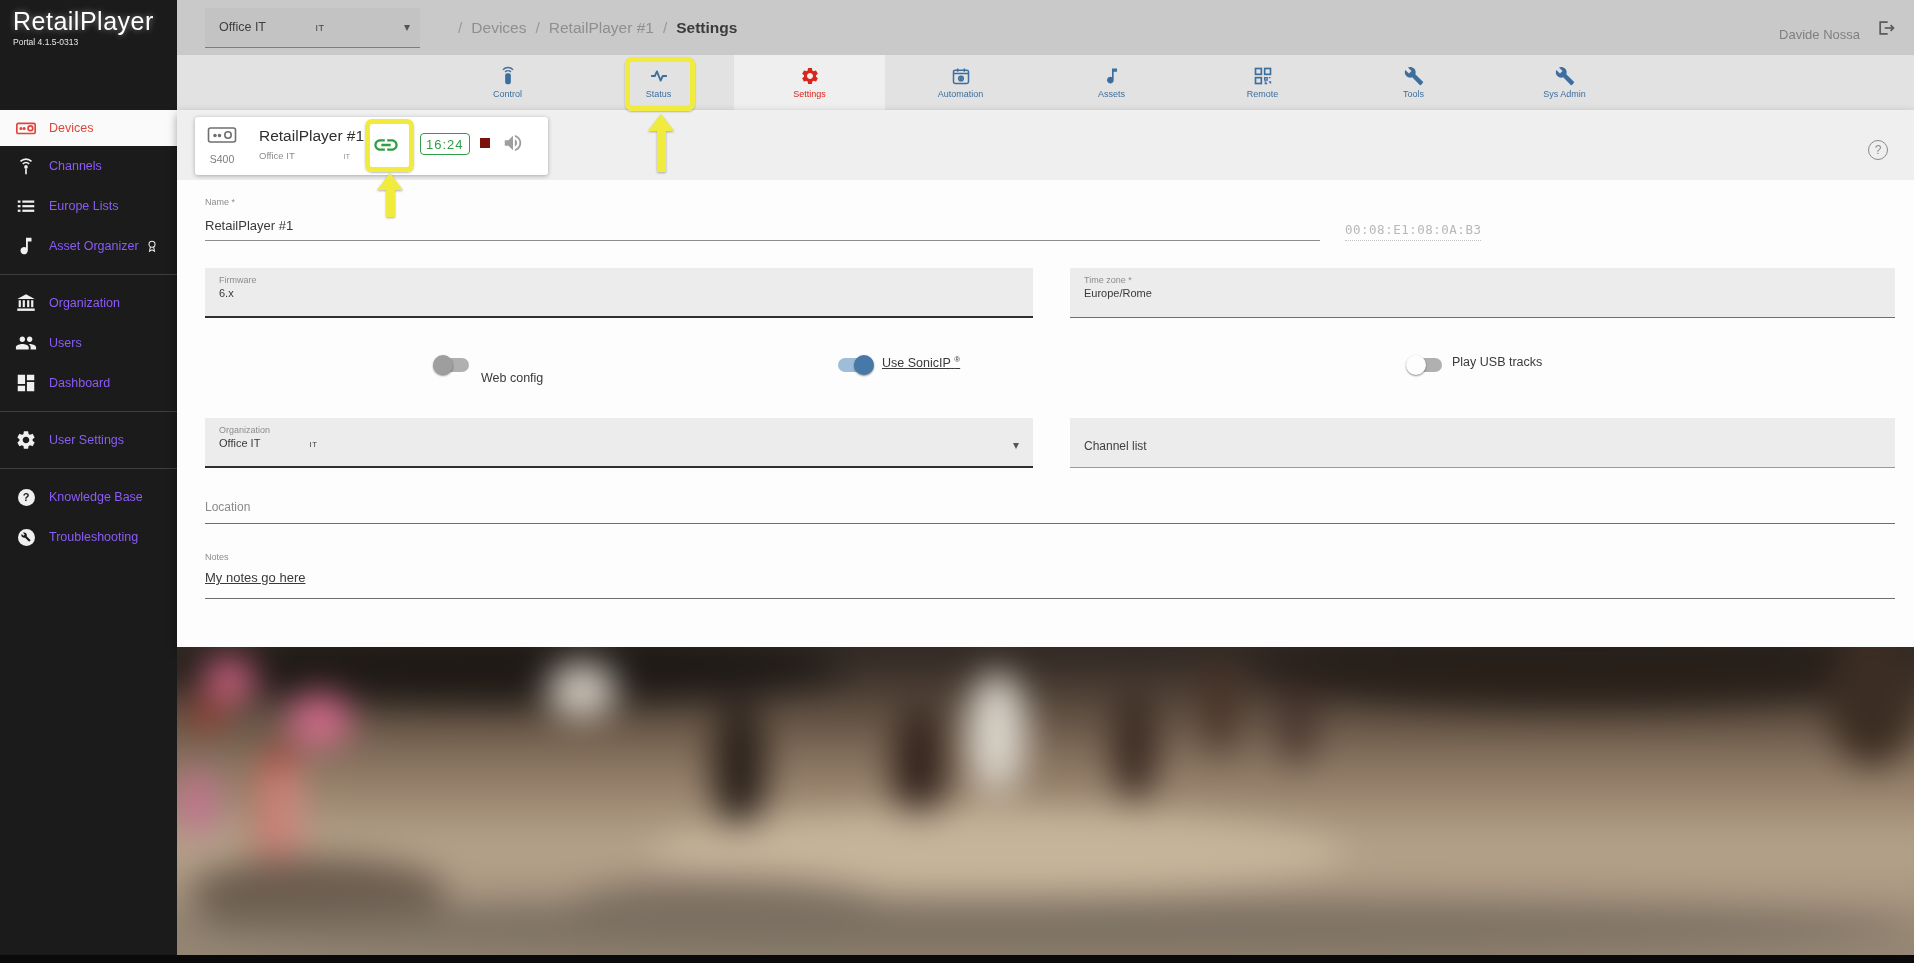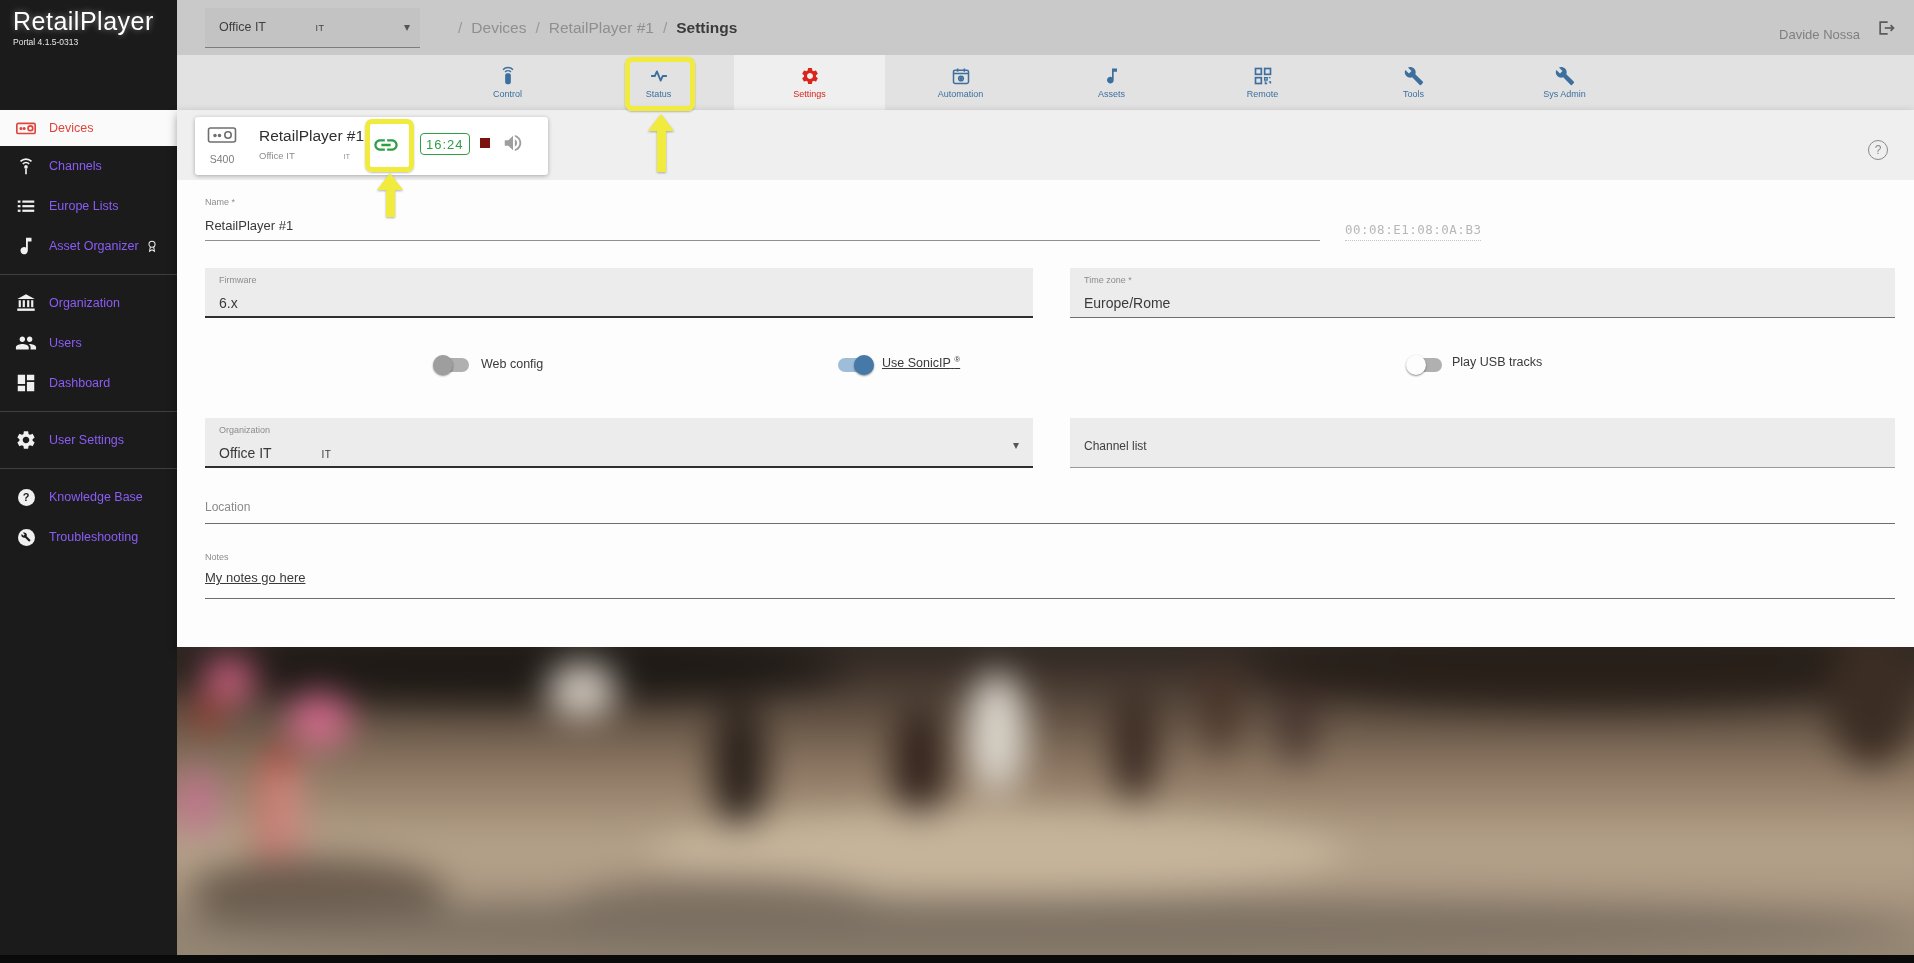--- a/index.html
+++ b/index.html
@@ -57,21 +57,21 @@
   .dc-speaker{position:absolute;left:307px;top:15px;width:22px;height:22px;color:#9e9e9e;}
   .help-ic{position:absolute;right:26px;top:30px;width:20px;height:20px;border:1.5px solid #8a8a8a;border-radius:50%;color:#8a8a8a;font-size:12px;display:flex;align-items:center;justify-content:center;cursor:pointer;}
 
   
   .f-lbl{position:absolute;font-size:9px;color:#8c8c8c;}
   .f-val{position:absolute;font-size:13px;color:#3a3a3a;}
   .u-line{position:absolute;height:1px;background:#8f8f8f;}
   .mac{position:absolute;left:1168px;top:112px;font-family:"DejaVu Sans Mono",monospace;font-size:12.5px;color:#b7b7b7;border-bottom:1px dotted #c4c4c4;padding-bottom:3px;letter-spacing:.5px;}
   .fld{position:absolute;height:50px;background:#ececec;padding:7px 14px 0;}
   .fld .lbl{font-size:9px;color:#8c8c8c;}
-  .fld .val{font-size:14px;color:#3a3a3a;margin-top:10px;}
+  .fld .val{font-size:11px;color:#3a3a3a;margin-top:2px;}
   .fld.strong{border-bottom:2px solid #2f2f2f;}
   .fld.thin{border-bottom:1px solid #6f6f6f;}
   .fld.ghost{border-bottom:1px solid #9a9a9a;}
   .fld .caret{position:absolute;right:14px;top:20px;color:#555;font-size:12px;}
   .fld .ph{font-size:12px;color:#404040;line-height:43px;}
 
   .toggle{position:absolute;width:34px;height:14px;border-radius:7px;background:#b0b0b0;cursor:pointer;}
   .toggle .knob{position:absolute;left:-2px;top:-3px;width:20px;height:20px;border-radius:50%;background:#fdfdfd;box-shadow:0 1px 2px rgba(0,0,0,.45);}
   .toggle .knob.gray{background:#9e9e9e;}
   .toggle.on{background:#9dbdd8;}
@@ -347,21 +347,21 @@
       <div class="val">6.x</div>
     </div>
     <div class="fld thin" style="left:893px;top:158px;width:825px;">
       <div class="lbl">Time zone *</div>
       <div class="val">Europe/Rome</div>
     </div>
 
     <div class="toggle" style="left:258px;top:248px;">
         <span class="knob gray"></span>
       </div>
-    <div class="t-lab" style="left:304px;top:247px;">Web config</div>
+    <div class="t-lab" style="left:304px;top:261px;">Web config</div>
 
     <div class="toggle on" style="left:661px;top:248px;">
         <span class="knob"></span>
       </div>
     <div class="t-lab" style="left:705px;top:245px;text-decoration:underline;"><span>Use SonicIP</span>&nbsp;<sup>®</sup></div>
 
     <div class="toggle" style="left:1231px;top:248px;">
         <span class="knob"></span>
       </div>
     <div class="t-lab" style="left:1275px;top:245px;">Play USB tracks</div>

